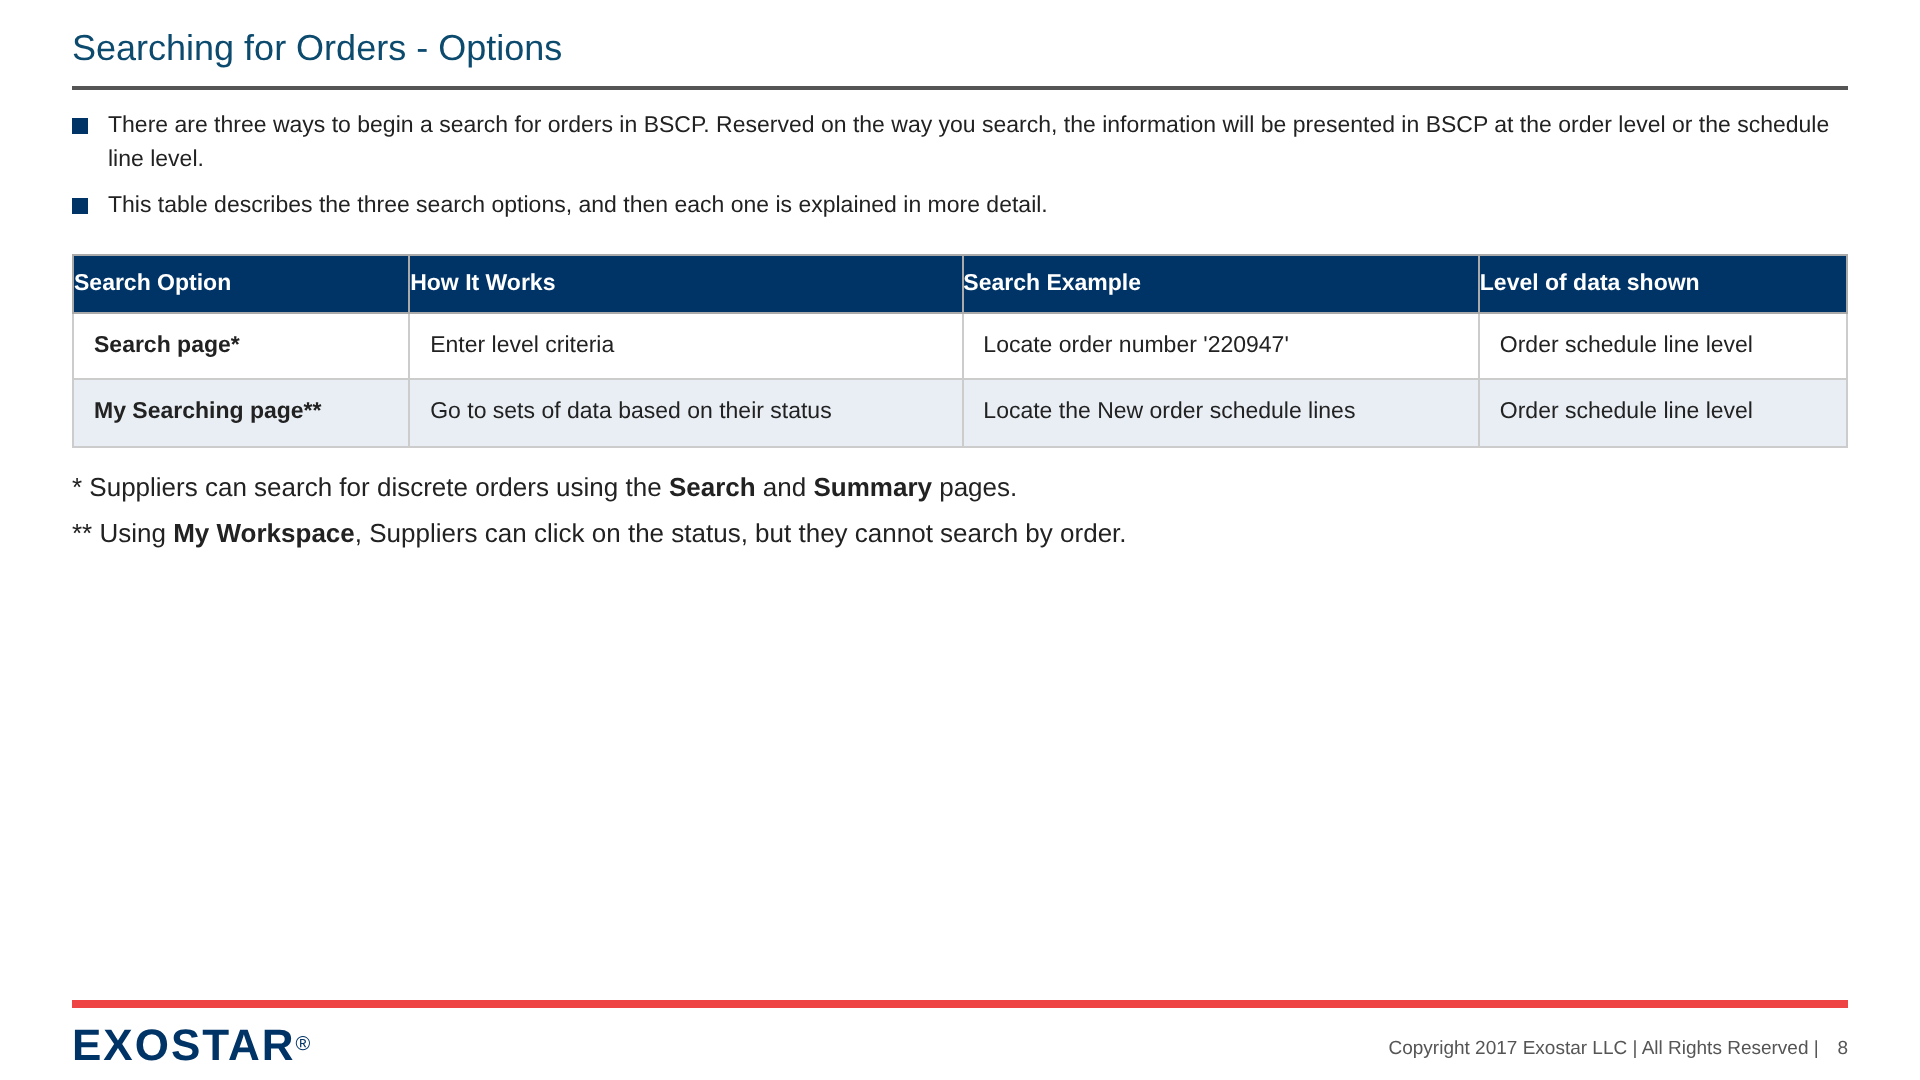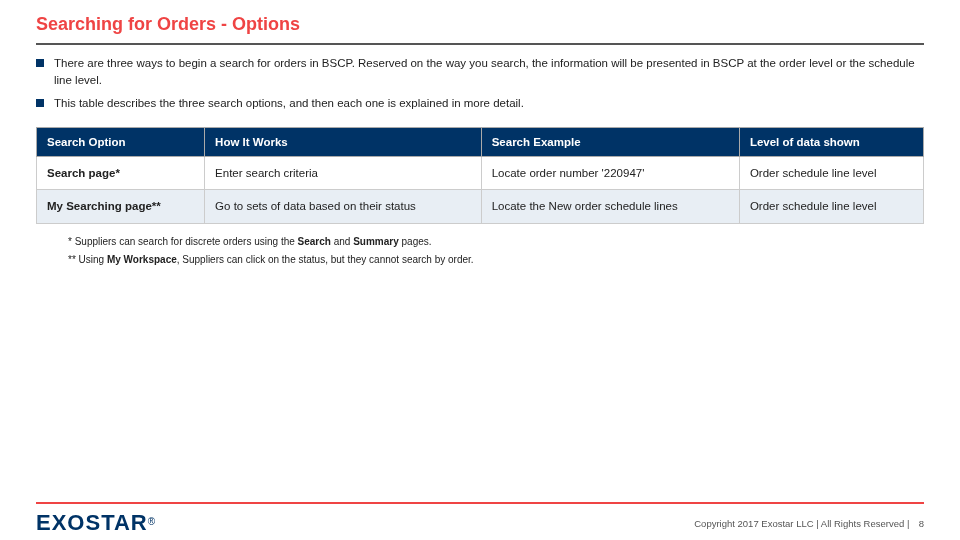--- a/index.html
+++ b/index.html
@@ -20,22 +20,22 @@
       padding: 0 36px 0 36px;
     }
     
     .header {
       padding: 14px 0 8px 0;
       border-bottom: 2px solid #555;
       margin-bottom: 10px;
     }
     .header-title {
       font-size: 18px;
-      font-weight: bold;
-      color: #ef4444;
+      font-weight: normal;
+      color: #0c4a6e;
     }
     
     .bullets {
       margin-bottom: 10px;
     }
     .bullet-item {
       display: flex;
       align-items: flex-start;
       margin-bottom: 5px;
       font-size: 11.5px;
@@ -54,21 +54,21 @@
       margin-bottom: 10px;
     }
     table {
       width: 100%;
       border-collapse: collapse;
       font-size: 11.5px;
     }
     thead tr th {
       background: #003366;
       color: #fff;
-      padding: 8px 10px;
+      padding: 8px 0;
       text-align: left;
       font-weight: bold;
       border: 1px solid #aaa;
     }
     tbody tr:nth-child(even) td {
       background: #e8eef4;
     }
     tbody tr:nth-child(odd) td {
       background: #fff;
     }
@@ -76,32 +76,31 @@
       padding: 8px 10px;
       border: 1px solid #ccc;
       vertical-align: top;
       line-height: 1.45;
     }
     tbody tr td strong {
       font-weight: bold;
     }
     
     .notes {
-      font-size: 10px;
+      font-size: 13px;
       margin-bottom: 8px;
       line-height: 1.6;
-      margin-left: 32px;
     }
     .notes p {
       margin-bottom: 2px;
     }
     
     .bottom-bar {
       margin-top: auto;
-      border-top: 2px solid #ef4444;
+      border-top: 4px solid #ef4444;
       display: flex;
       justify-content: space-between;
       align-items: center;
       padding: 6px 0 4px 0;
     }
     .logo-text {
       font-size: 22px;
       font-weight: 900;
       color: #003366;
       letter-spacing: 1px;
@@ -147,21 +146,21 @@
         <tr>
           <th>Search Option</th>
           <th>How It Works</th>
           <th>Search Example</th>
           <th>Level of data shown</th>
         </tr>
       </thead>
       <tbody>
         <tr>
           <td><strong>Search page*</strong></td>
-          <td>Enter search criteria</td>
+          <td>Enter level criteria</td>
           <td>Locate order number '220947'</td>
           <td>Order schedule line level</td>
         </tr>
         <tr>
           <td><strong>My Searching page**</strong></td>
           <td>Go to sets of data based on their status</td>
           <td>Locate the New order schedule lines</td>
           <td>Order schedule line level</td>
         </tr>
       </tbody>

